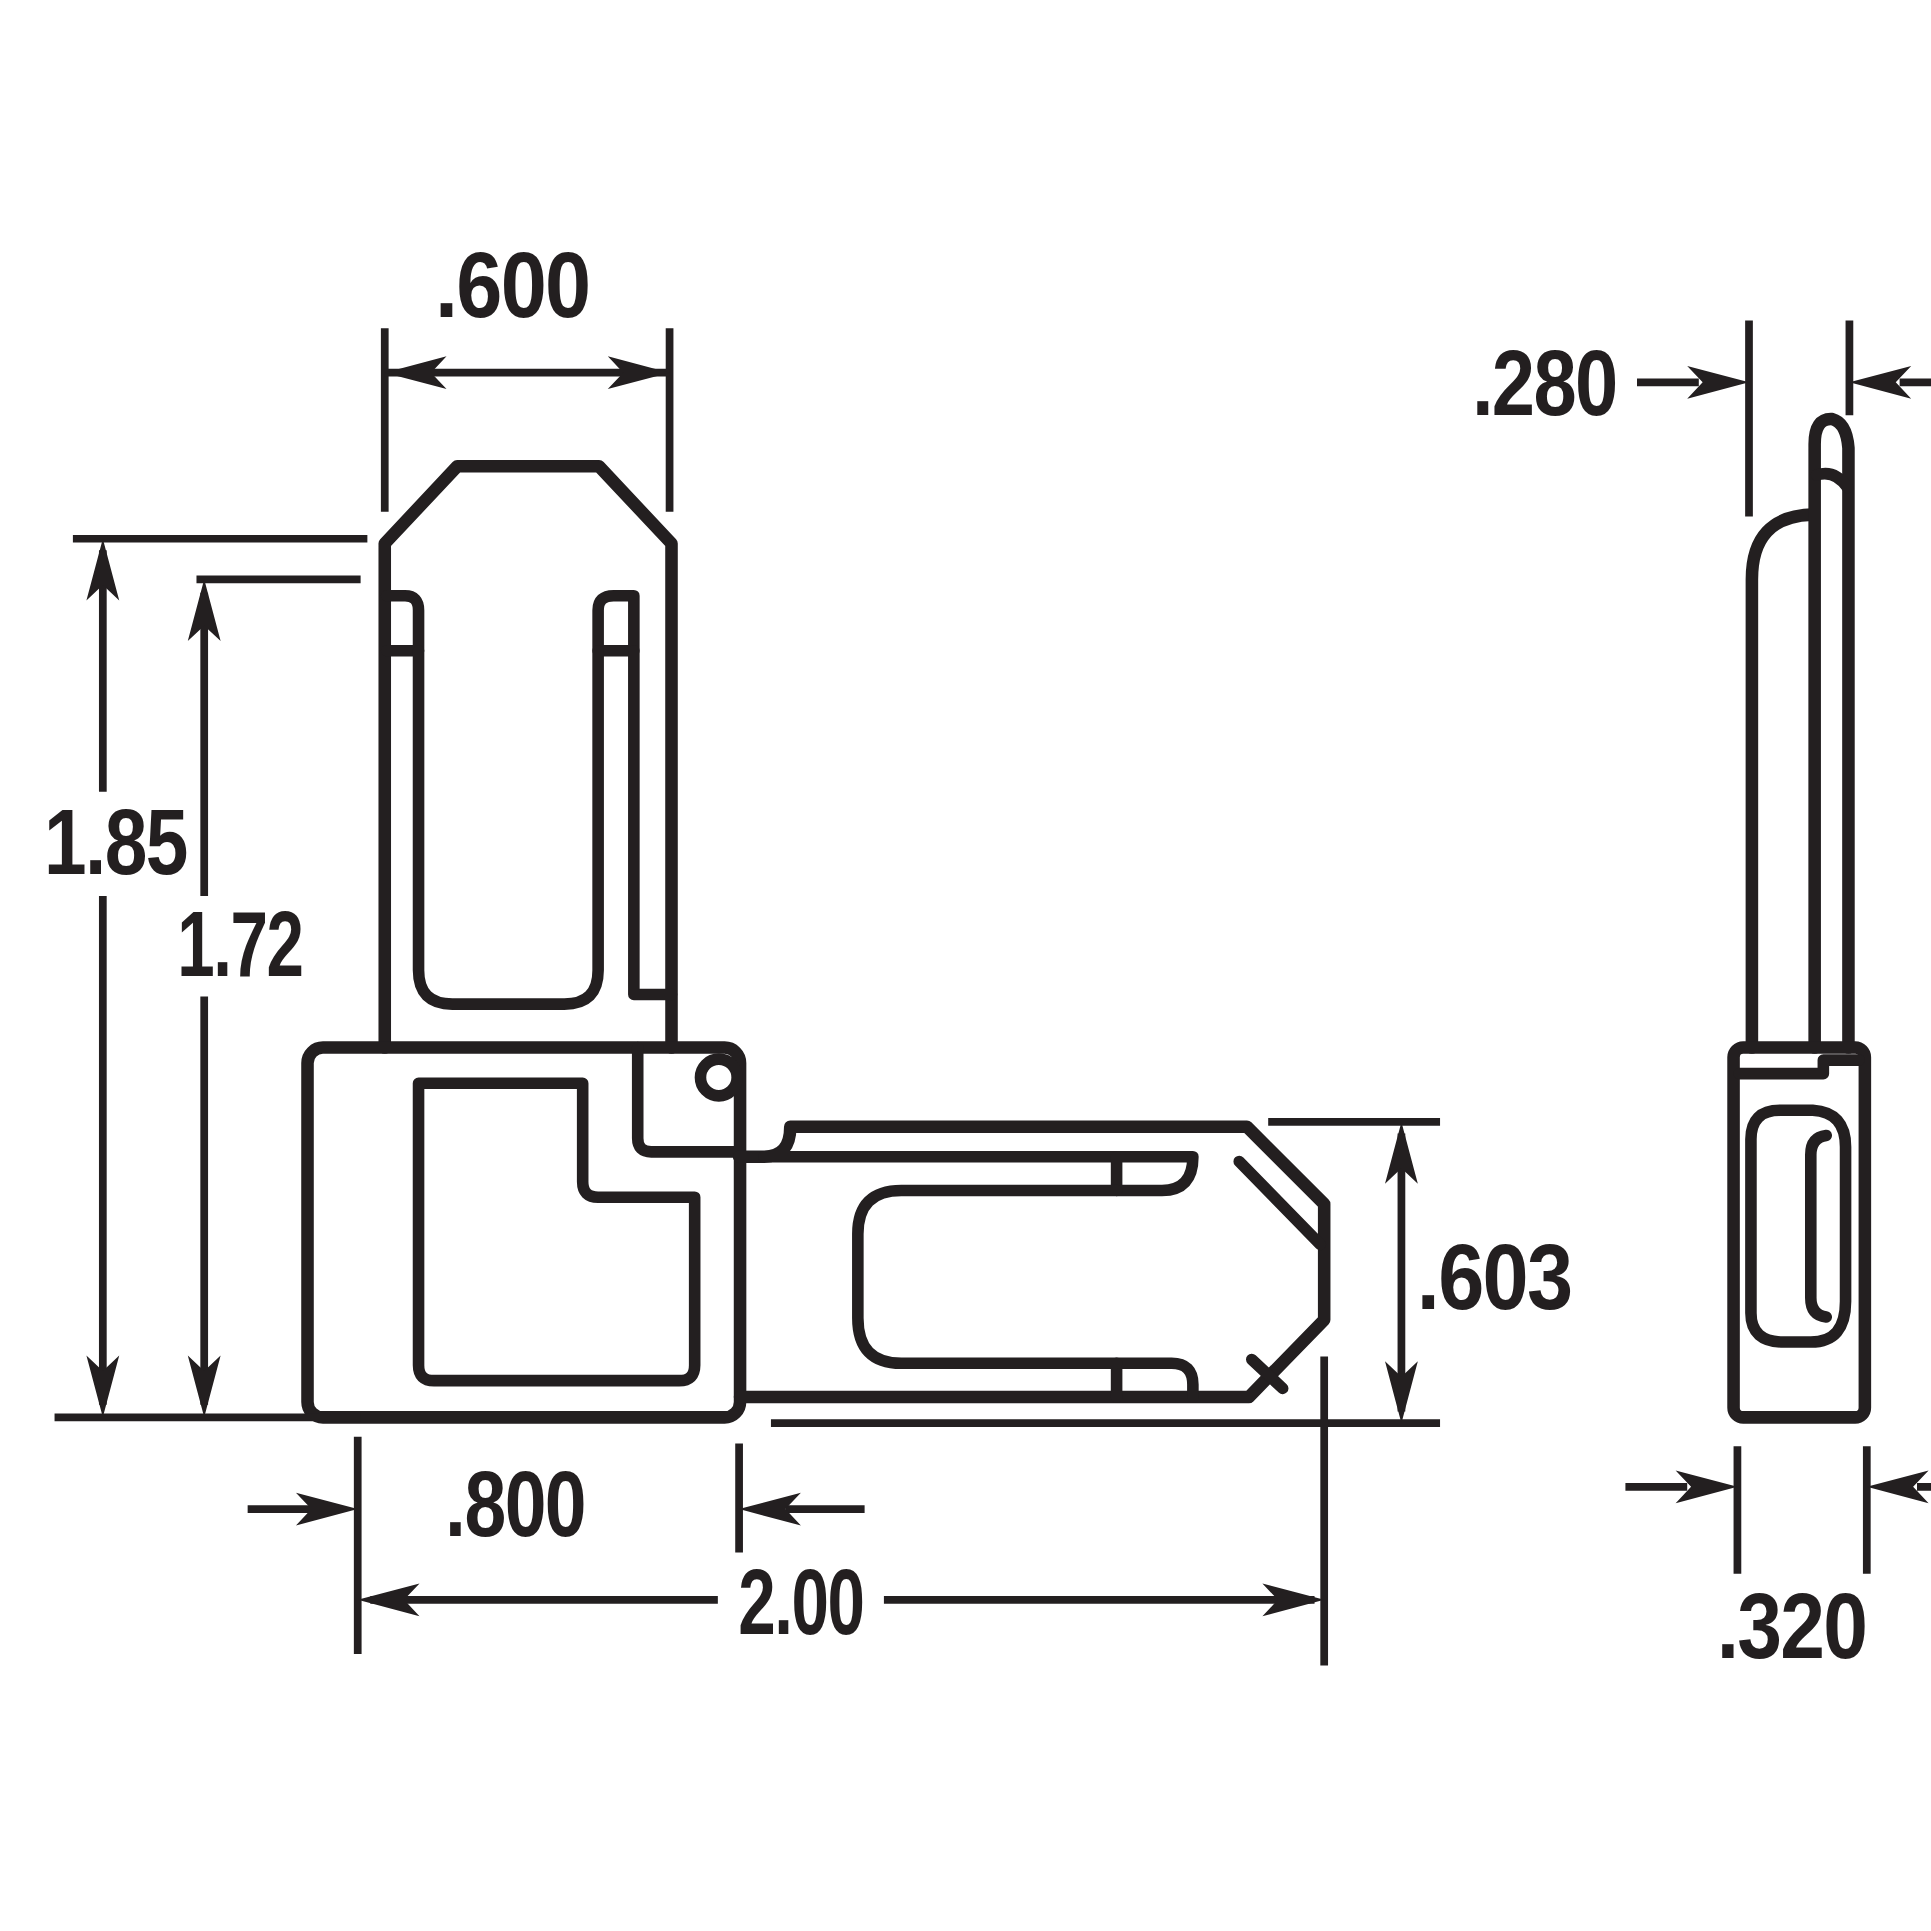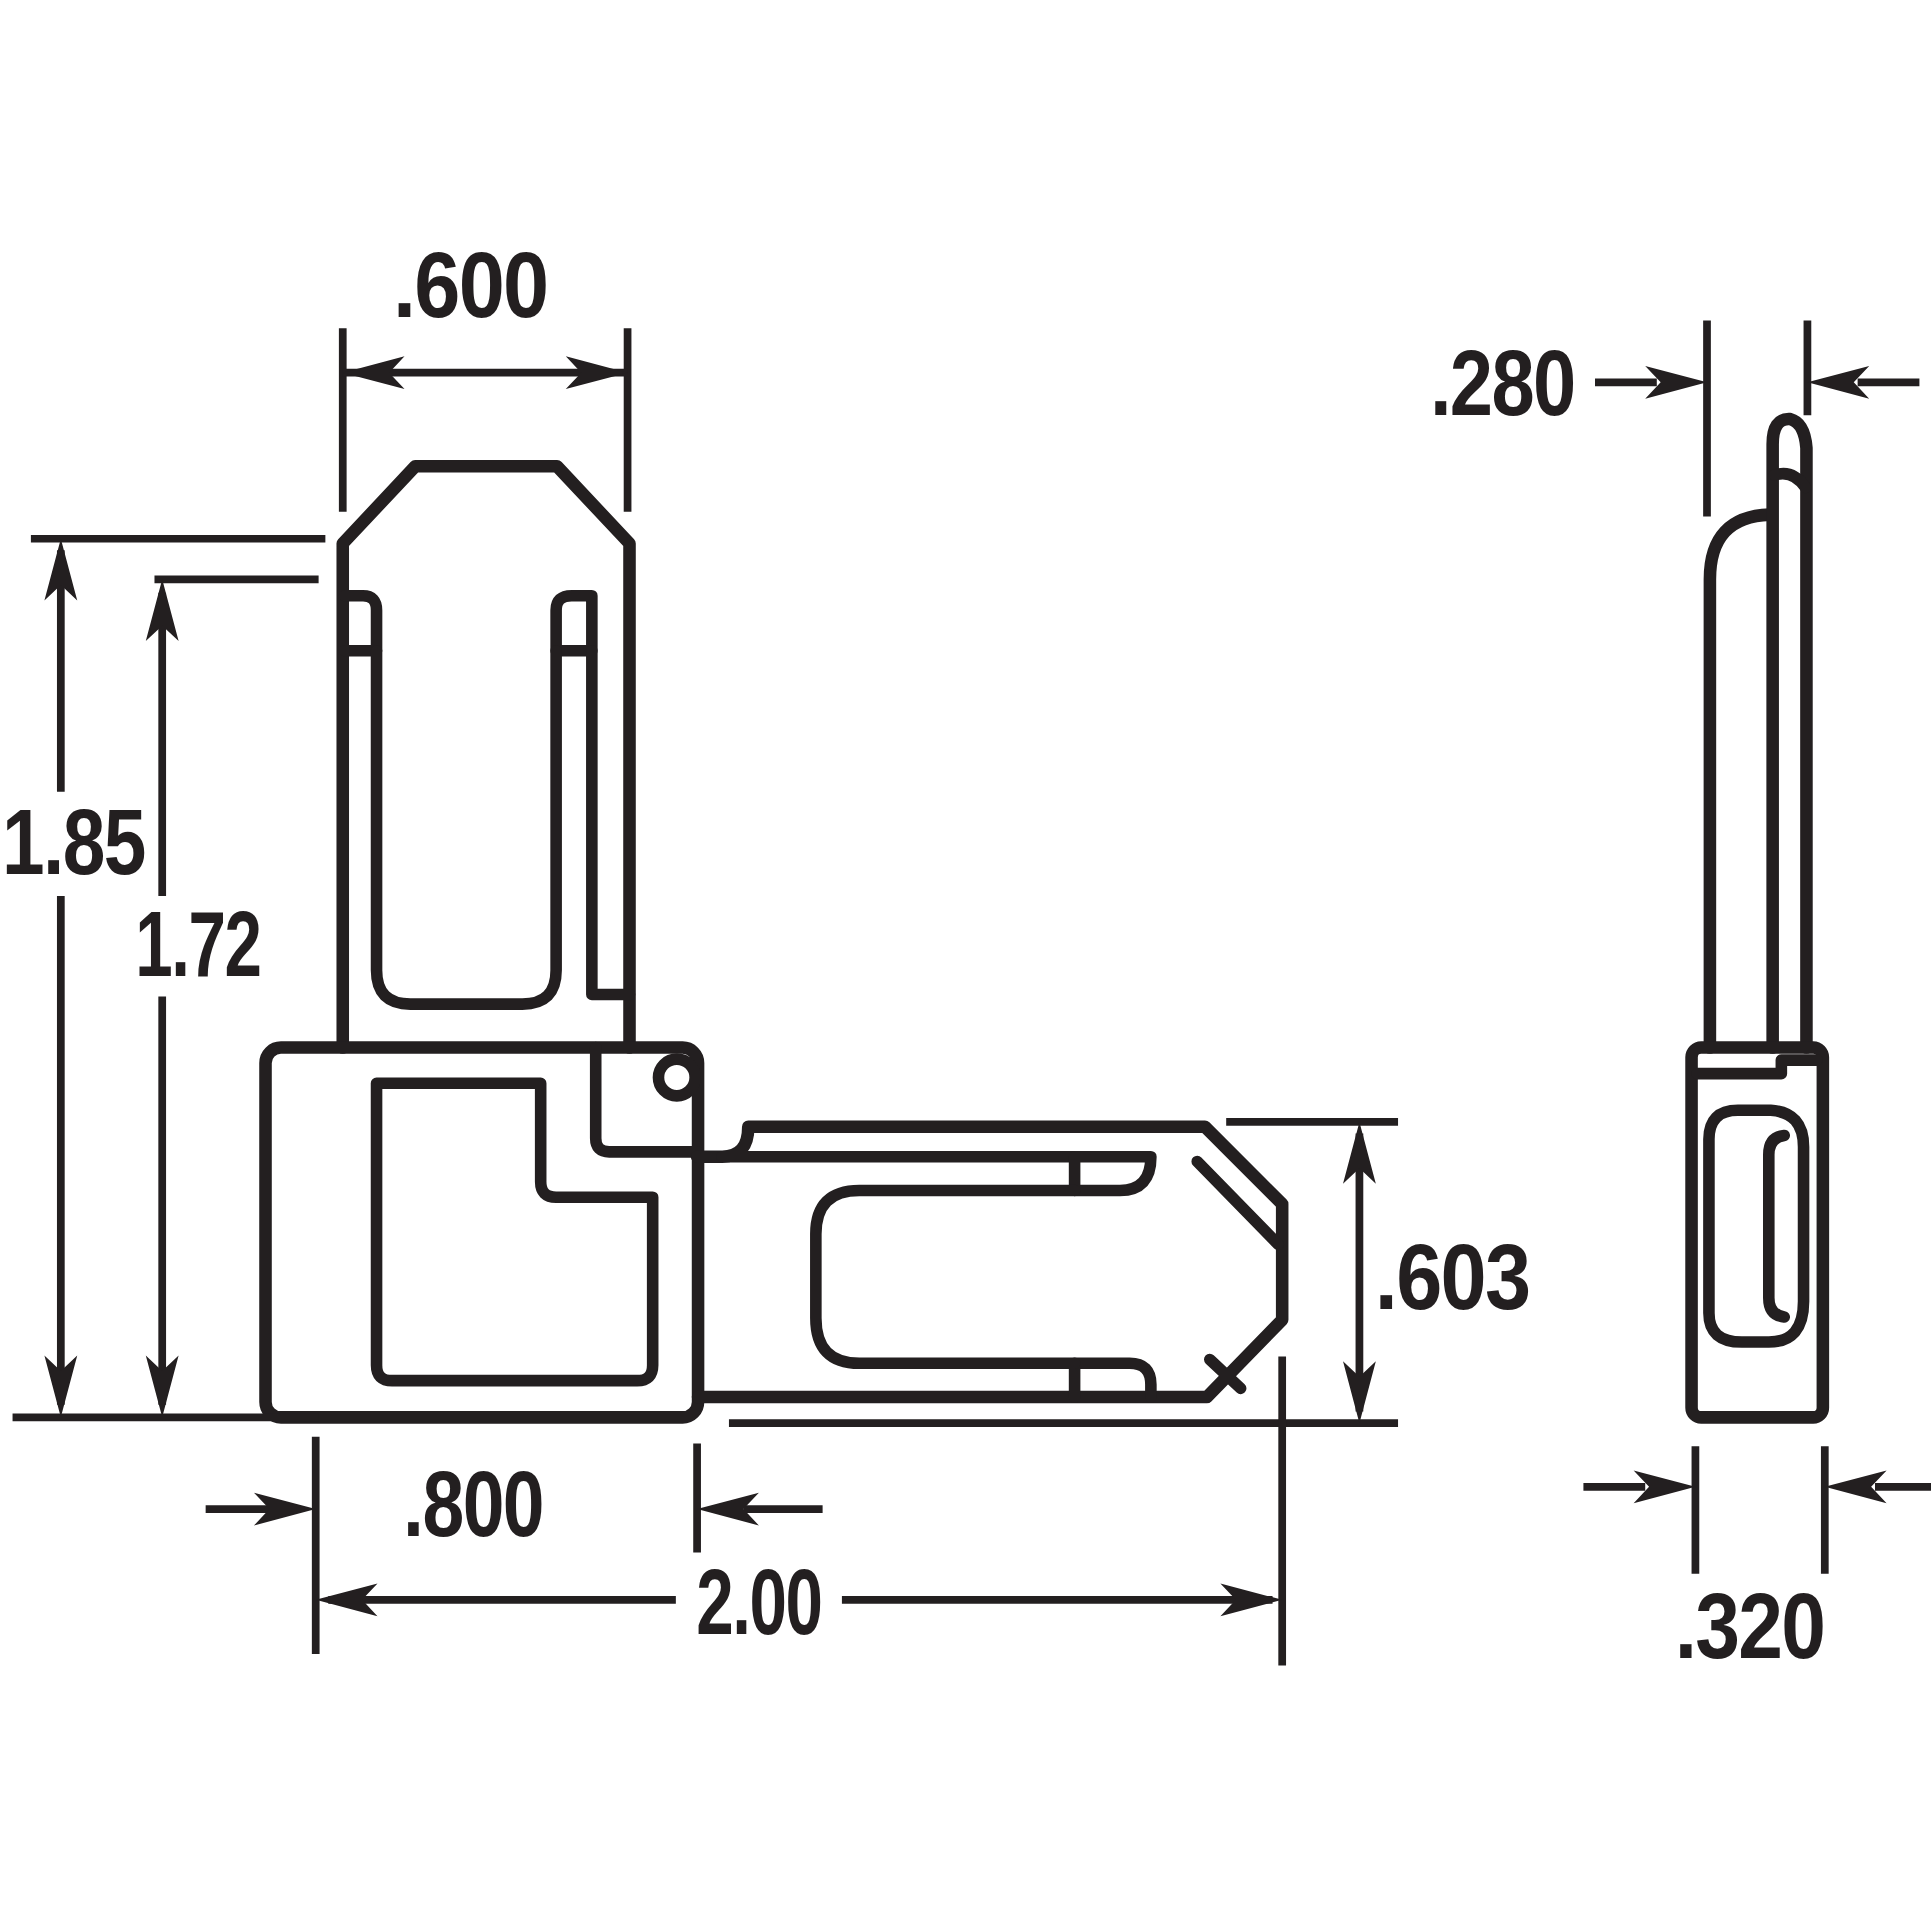--- a/index.html
+++ b/index.html
@@ -1,16 +1,16 @@
 <!DOCTYPE html>
 <html><head>
 <meta charset="utf-8">
 <style>
   html,body{margin:0;padding:0;background:#ffffff;}
-  .page{width:1802px;height:1931px;background:#ffffff;position:relative;font-family:"Liberation Sans",sans-serif;}
+  .page{width:1802px;height:1931px;background:#ffffff;position:relative;font-family:"Liberation Sans",sans-serif;margin-left:42px;}
   svg{display:block;}
   .outline{fill:none;stroke:#231f20;stroke-width:13;stroke-linejoin:round;stroke-linecap:round;}
   .inner{fill:none;stroke:#231f20;stroke-width:12;stroke-linejoin:round;stroke-linecap:round;}
   .dim{fill:none;stroke:#231f20;stroke-width:8;stroke-linecap:butt;}
   .ah{fill:#231f20;stroke:none;}
   .dimtext{font-family:"Liberation Sans",sans-serif;font-weight:700;font-size:96px;fill:#231f20;letter-spacing:-2px;}
 </style>
 </head>
 <body>
 

